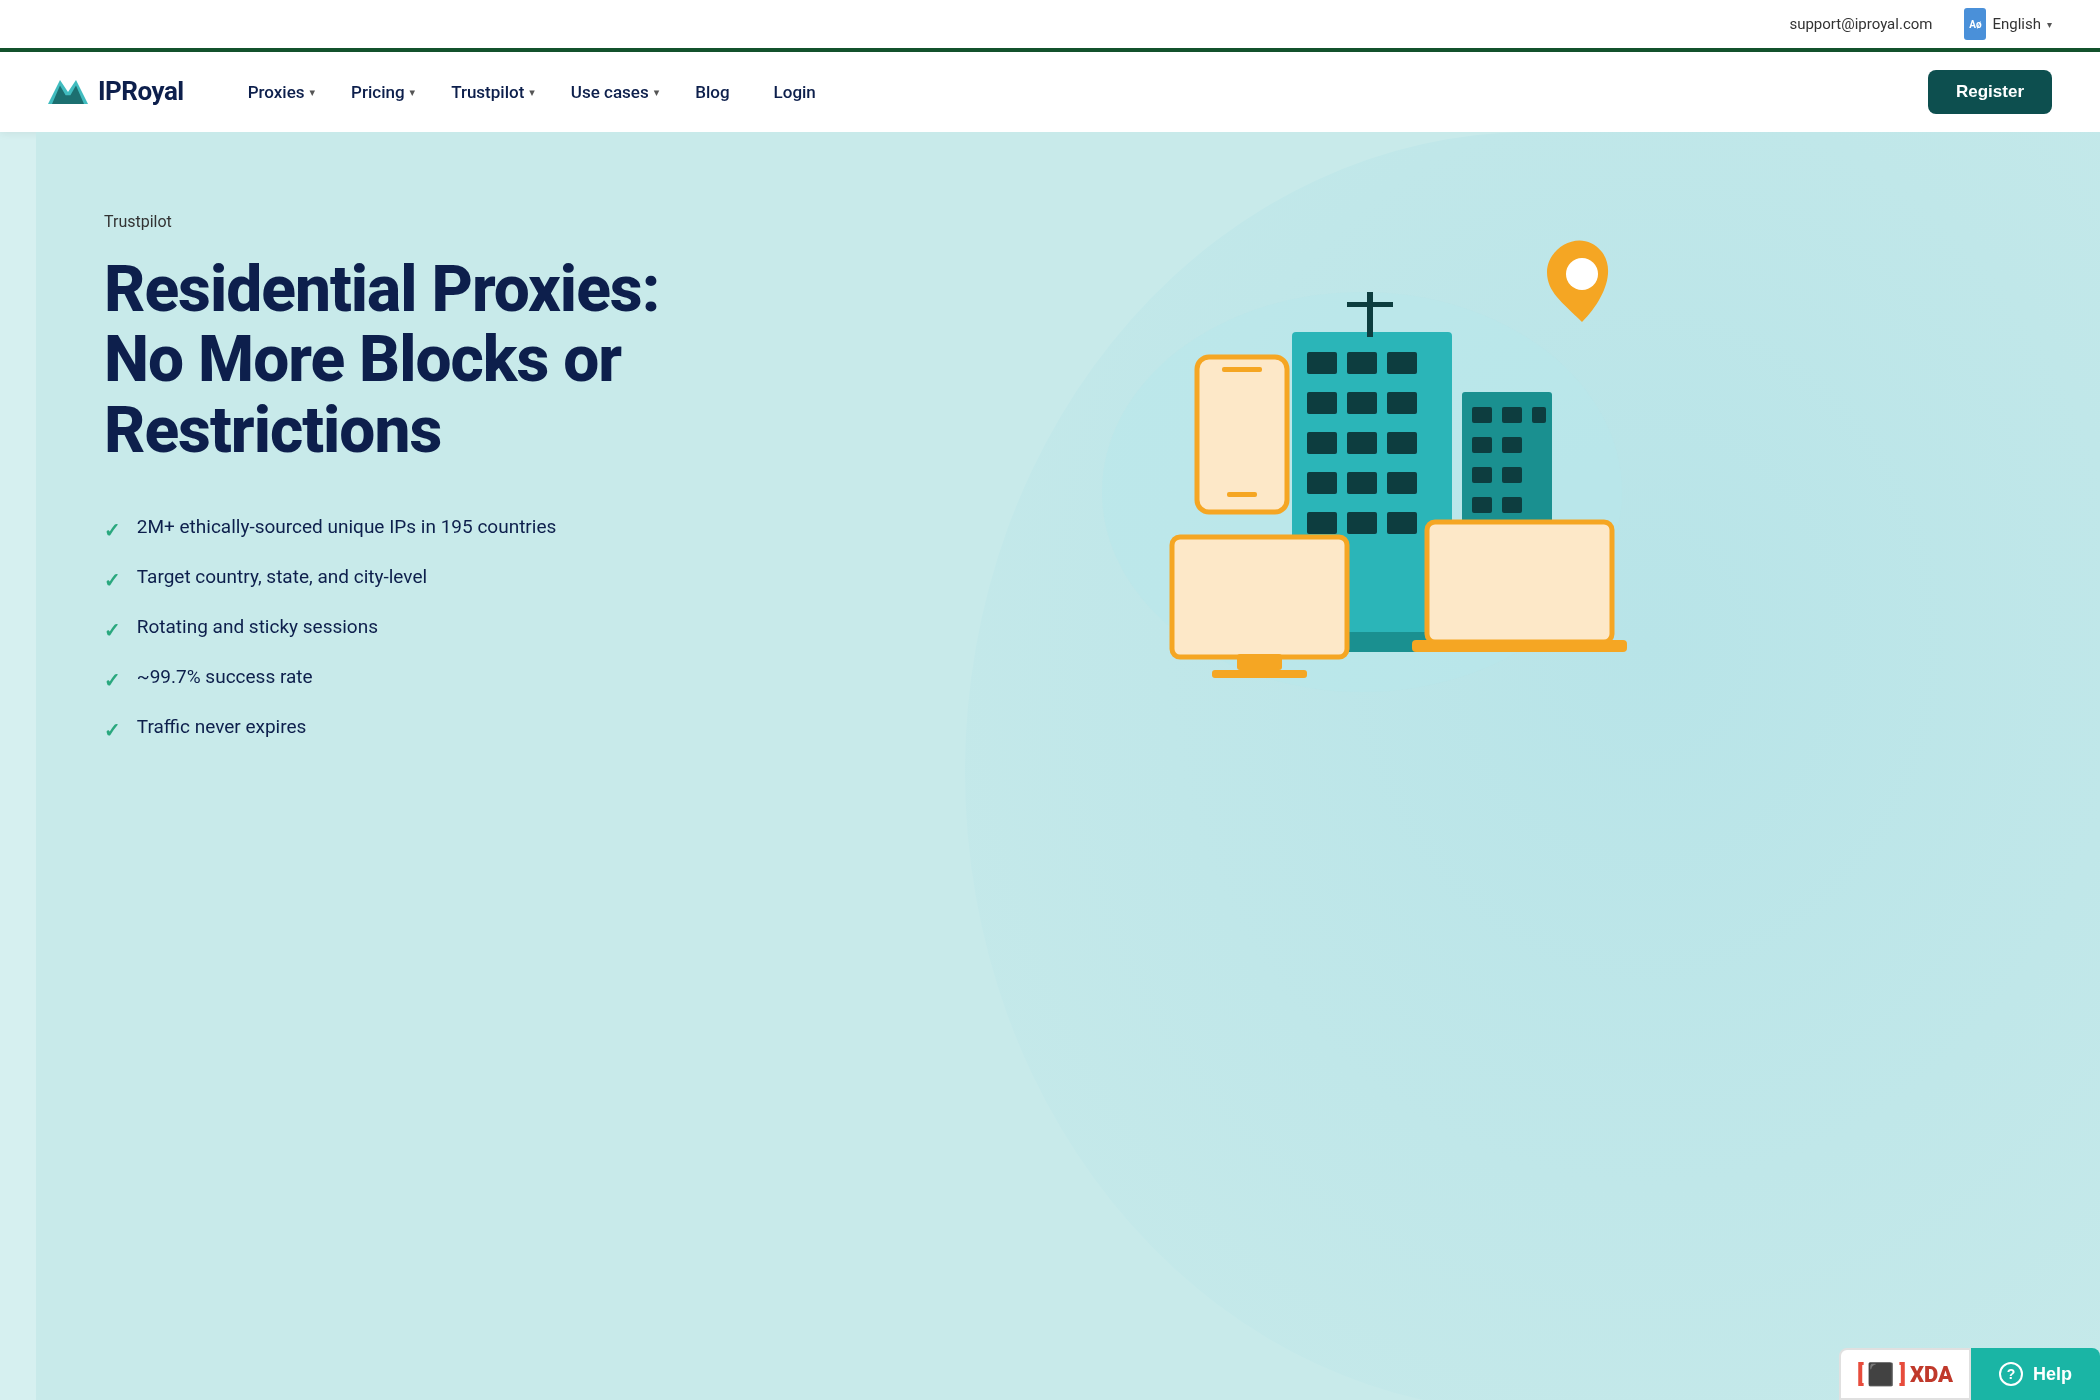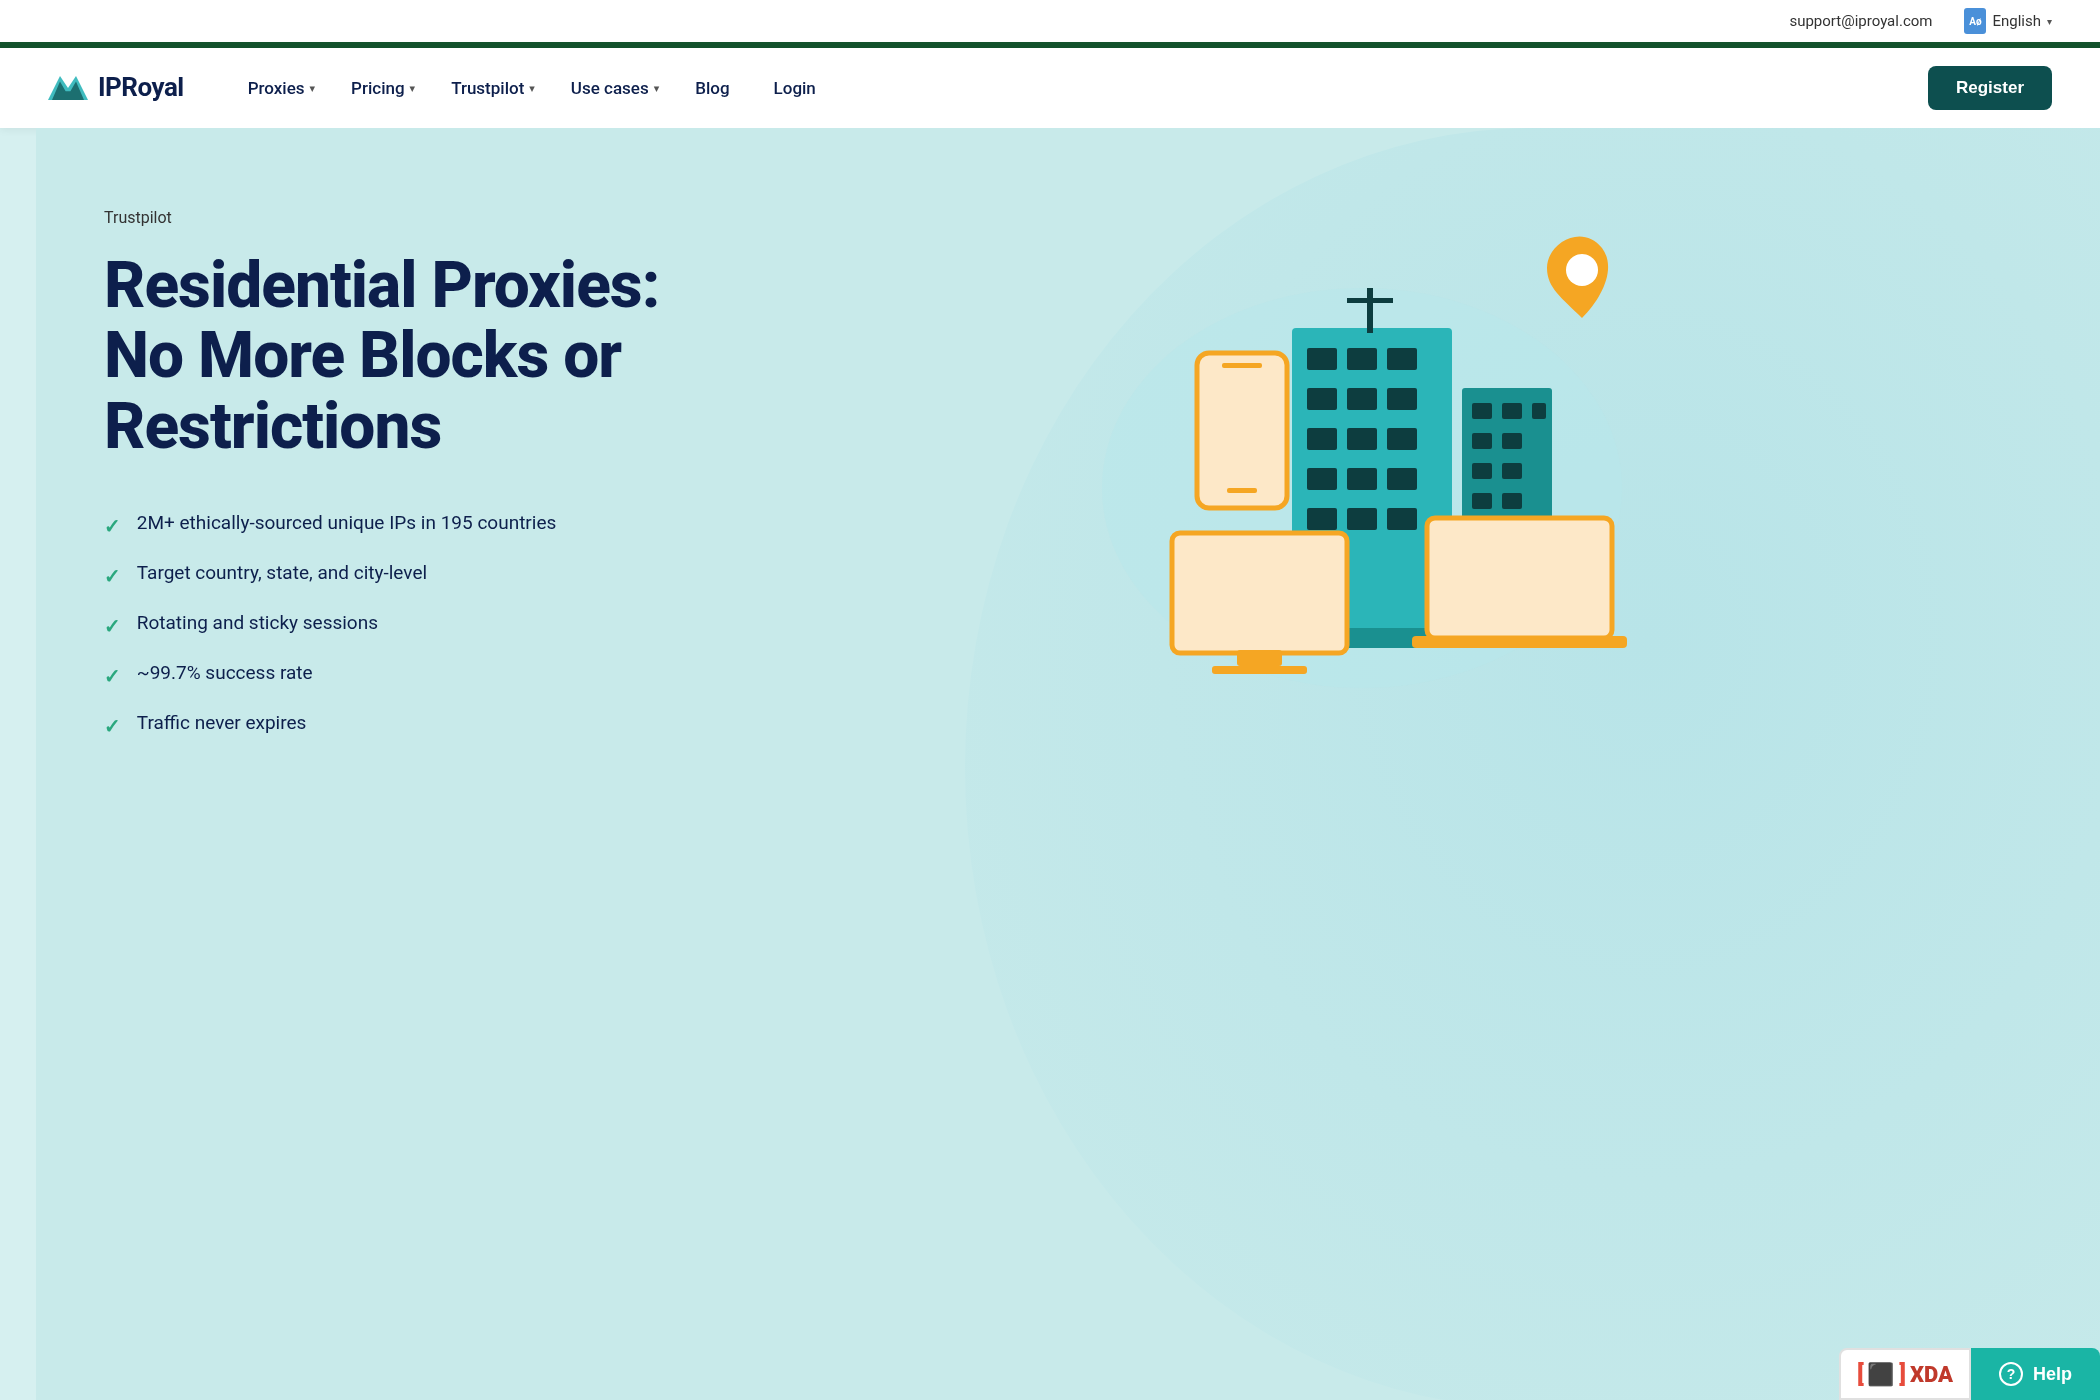--- a/index.html
+++ b/index.html
@@ -11,37 +11,37 @@
     }
 
     
     .topbar {
       background-color: #fff;
       display: flex;
       justify-content: flex-end;
       align-items: center;
       padding: 8px 48px;
       gap: 32px;
-      border-bottom: 6px solid #14532d;
+      border-bottom: 4px solid #14532d;
     }
     .topbar-email {
       font-size: 15px;
       color: #333;
     }
     .topbar-lang {
       display: flex;
       align-items: center;
       gap: 6px;
       font-size: 15px;
       color: #333;
       cursor: pointer;
     }
     .lang-icon {
       width: 22px;
-      height: 26px;
+      height: 32px;
       background: #4a90d9;
       border-radius: 3px;
       display: flex;
       align-items: center;
       justify-content: center;
       color: white;
       font-size: 10px;
       font-weight: bold;
     }
     .chevron-small {

